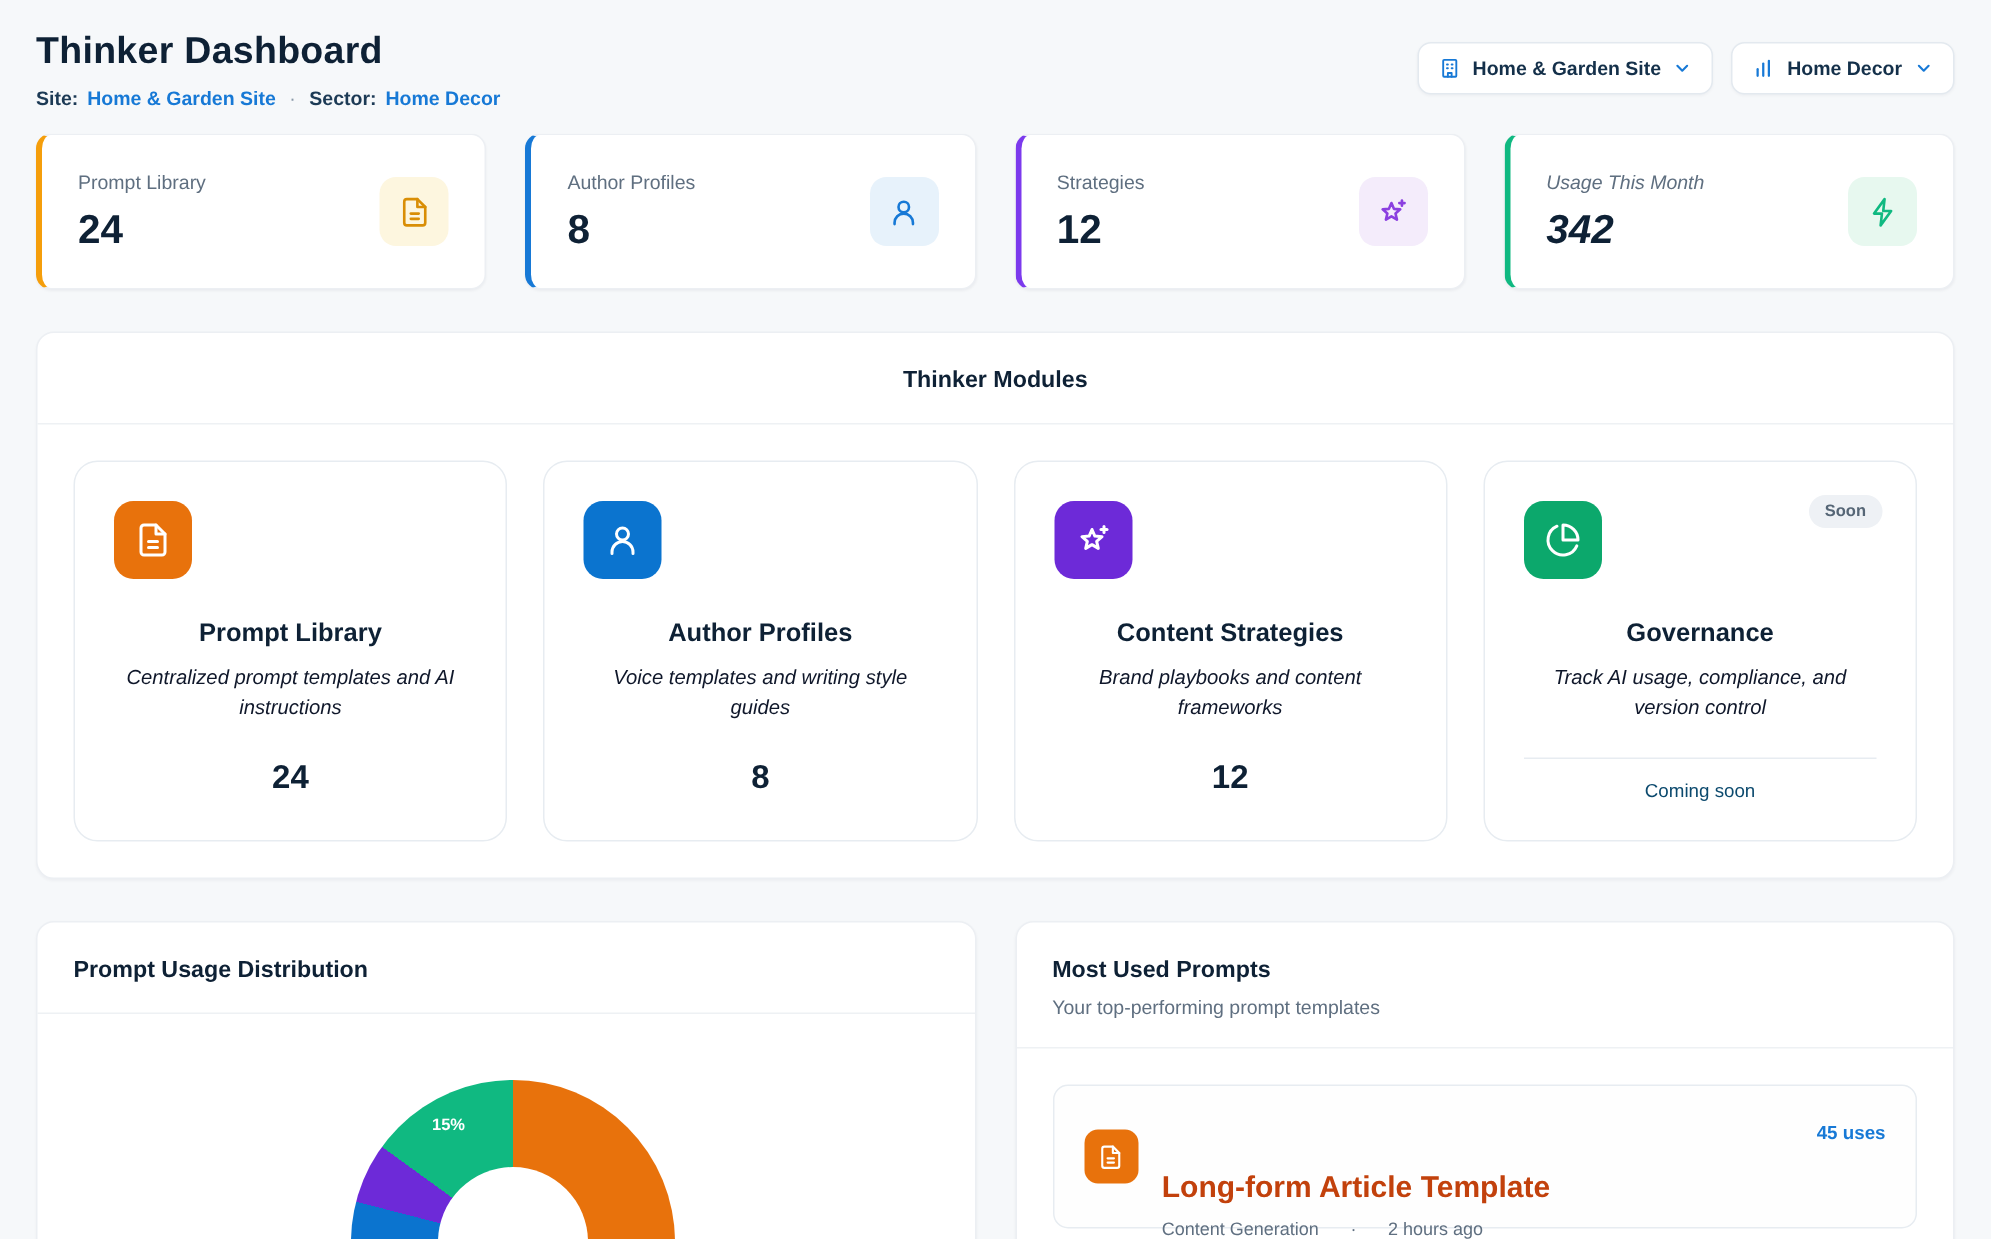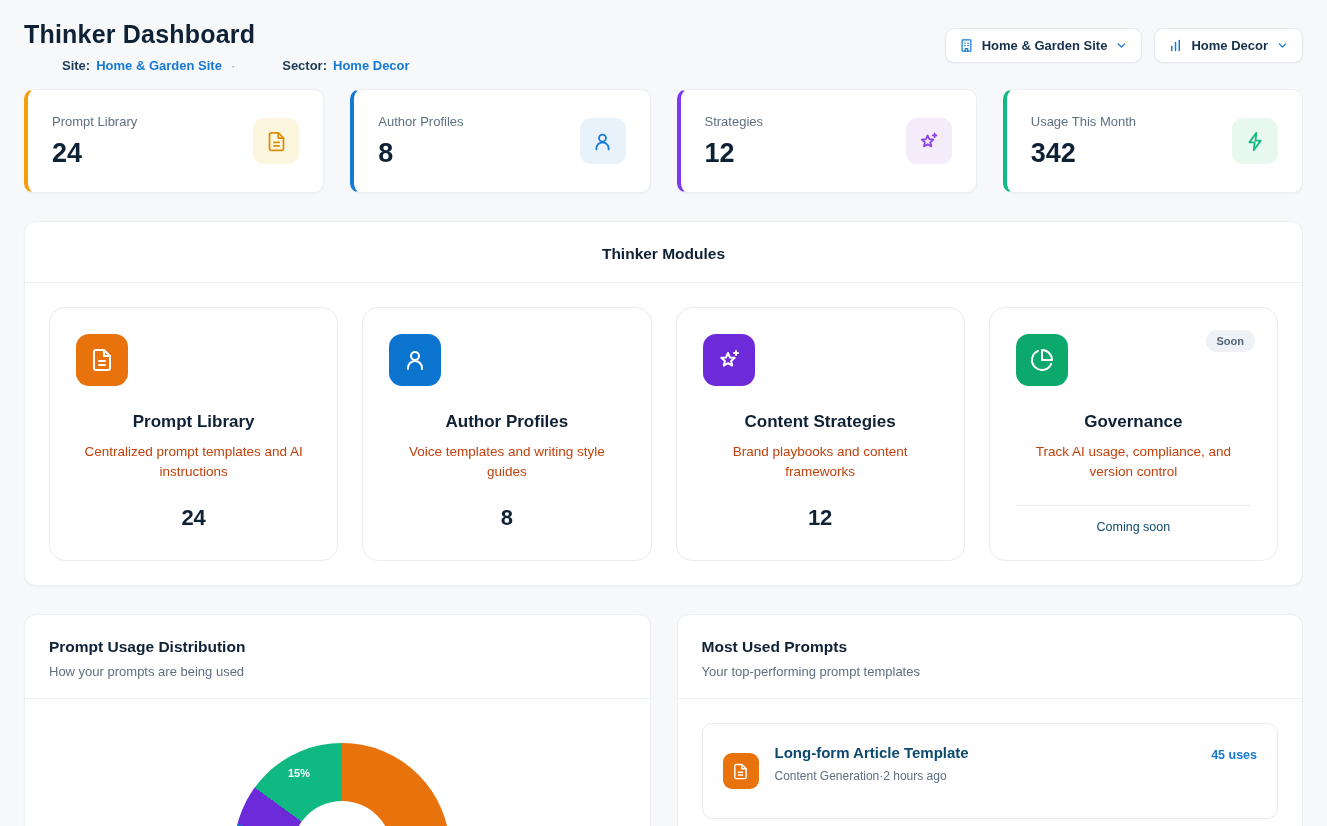--- a/index.html
+++ b/index.html
@@ -8,21 +8,21 @@
     background:#f6f8fa;
     font-family:"Liberation Sans", sans-serif;
     color:#0f2438;
   }
   .page { padding:20px 24px 0 24px; }
 
   
   .header { display:flex; justify-content:space-between; align-items:flex-start; margin-bottom:16px; }
   .page-title { font-size:25px; font-weight:800; letter-spacing:.2px; color:#0e2135; }
   .subline { margin-top:9px; font-size:13px; display:flex; gap:6px; align-items:center; }
-  .subline .lbl { color:#1c3a55; font-weight:700;margin-left:38px; }
+  .subline .lbl { color:#1c3a55; font-weight:700; }
   .subline a { color:#1779d6; font-weight:600; text-decoration:none; cursor:pointer; }
   .subline .dot { color:#8a99a8; margin:0 3px; }
   .selectors { display:flex; gap:12px; margin-top:8px; }
   .selector {
     display:flex; align-items:center; gap:8px;
     background:#fff; border:1px solid #e3e9ef; border-radius:9px;
     padding:0 13px; height:35px; cursor:pointer;
     font-family:inherit; font-size:13px; font-weight:700; color:#14304a;
     box-shadow:0 1px 2px rgba(16,24,40,.04);
   }
@@ -34,21 +34,21 @@
   .stats { display:grid; grid-template-columns:repeat(4,1fr); gap:26px; }
   .stat-card {
     background:#fff; border-radius:10px; height:104px;
     border:1px solid #eceff3; border-left-width:4px;
     box-shadow:0 1px 2px rgba(16,24,40,.05);
     padding:22px 24px; display:flex; justify-content:space-between; align-items:center;
   }
   .stat-card.accent-orange { border-left-color:#f59e0b; }
   .stat-card.accent-blue   { border-left-color:#1779d6; }
   .stat-card.accent-purple { border-left-color:#7c3aed; }
-  .stat-card.accent-green  { border-left-color:#10b981; }
+  .stat-card.accent-green  { border-left-color:#10b981;font-style:italic; }
   .stat-label { font-size:13px; color:#5f6f80; }
   .stat-value { font-size:27px; font-weight:800; color:#0e2135; margin-top:9px; }
   .stat-icon {
     width:46px; height:46px; border-radius:11px;
     display:flex; align-items:center; justify-content:center;
   }
   .stat-icon svg { width:21px; height:21px; }
   .tint-orange { background:#fdf6df; color:#d98e06; }
   .tint-blue   { background:#e7f2fb; color:#1779d6; }
   .tint-purple { background:#f4ecfb; color:#8b3fe0; }
@@ -71,21 +71,21 @@
   .module-icon {
     width:52px; height:52px; border-radius:13px; color:#fff;
     display:flex; align-items:center; justify-content:center;
   }
   .module-icon svg { width:24px; height:24px; }
   .bg-orange { background:#e8720c; }
   .bg-blue   { background:#0b74cf; }
   .bg-purple { background:#6d2ad8; }
   .bg-green  { background:#0ca86c; }
   .module-title { font-size:17px; font-weight:700; color:#0e2135; margin-top:26px; }
-  .module-desc { font-size:13.5px; color:#c2410c; line-height:1.5; margin-top:10px; max-width:240px; }
+  .module-desc { font-size:13.5px; color:#0f172a; line-height:1.5; margin-top:10px; max-width:240px;font-style:italic; }
   .module-count { font-size:22px; font-weight:800; color:#0e2135; margin-top:22px; }
   .soon-badge {
     position:absolute; top:22px; right:22px;
     background:#eef1f5; color:#566676; font-size:11px; font-weight:600;
     padding:5px 11px; border-radius:999px;
   }
   .module-divider { border:none; border-top:1px solid #e7ecf1; margin-top:22px; }
   .module-footer { font-size:12.5px; color:#0c4a6e; margin-top:14px; }
 
   
@@ -111,22 +111,22 @@
     display:flex; align-items:center; gap:16px;
     border:1px solid #e7ecf1; border-radius:10px; background:#fefefe;
     padding:18px 20px; height:96px; cursor:pointer;
   }
   .prompt-icon {
     width:36px; height:36px; border-radius:9px; background:#e8720c; color:#fff;
     display:flex; align-items:center; justify-content:center; flex:0 0 auto;
   }
   .prompt-icon svg { width:17px; height:17px; }
   .prompt-info { flex:1; align-self:flex-start; margin-top:2px; }
-  .prompt-title { font-size:15px; font-weight:700; color:#0c4a6e; }
-  .prompt-meta { font-size:12px; color:#5f6f80; margin-top:8px; display:flex; gap:0; align-items:center; }
+  .prompt-title { font-size:20px; font-weight:700; color:#c2410c;margin-top:37px; }
+  .prompt-meta { font-size:12px; color:#5f6f80; margin-top:8px; display:flex; gap:21px; align-items:center; }
   .prompt-uses { font-size:12.5px; font-weight:700; color:#1779d6; align-self:flex-start; margin-top:6px; }
 </style>
 </head>
 <body>
 
 <div class="page">
 
   <div class="header">
     <div>
       <h1 class="page-title">Thinker Dashboard</h1>
@@ -288,21 +288,20 @@
       </div>
 
     </div>
   </section>
 
   <div class="bottom-grid">
 
     <section class="bottom-card">
       <div class="card-header">
         <div class="card-title">Prompt Usage Distribution</div>
-        <div class="card-subtitle">How your prompts are being used</div>
       </div>
       <div class="chart-area">
         <div class="donut" style="background: conic-gradient(rgb(232, 114, 12) 0%, rgb(232, 114, 12) 44%, rgb(11, 116, 207) 44%, rgb(11, 116, 207) 79%, rgb(109, 42, 216) 79%, rgb(109, 42, 216) 85%, rgb(16, 185, 129) 85%, rgb(16, 185, 129) 100%);">
           <span class="donut-label">15%</span>
         </div>
       </div>
     </section>
 
     <section class="bottom-card">
       <div class="card-header">

